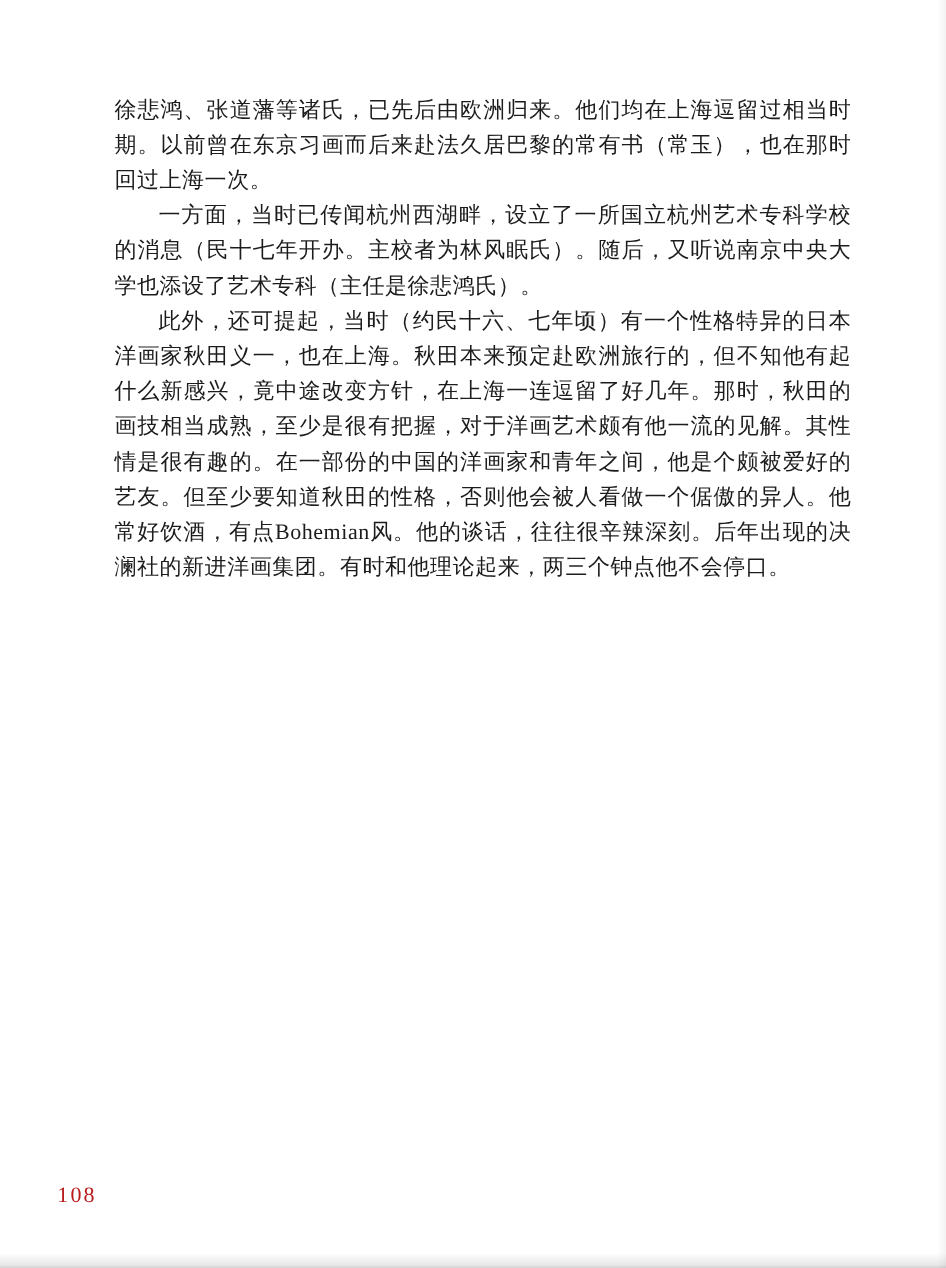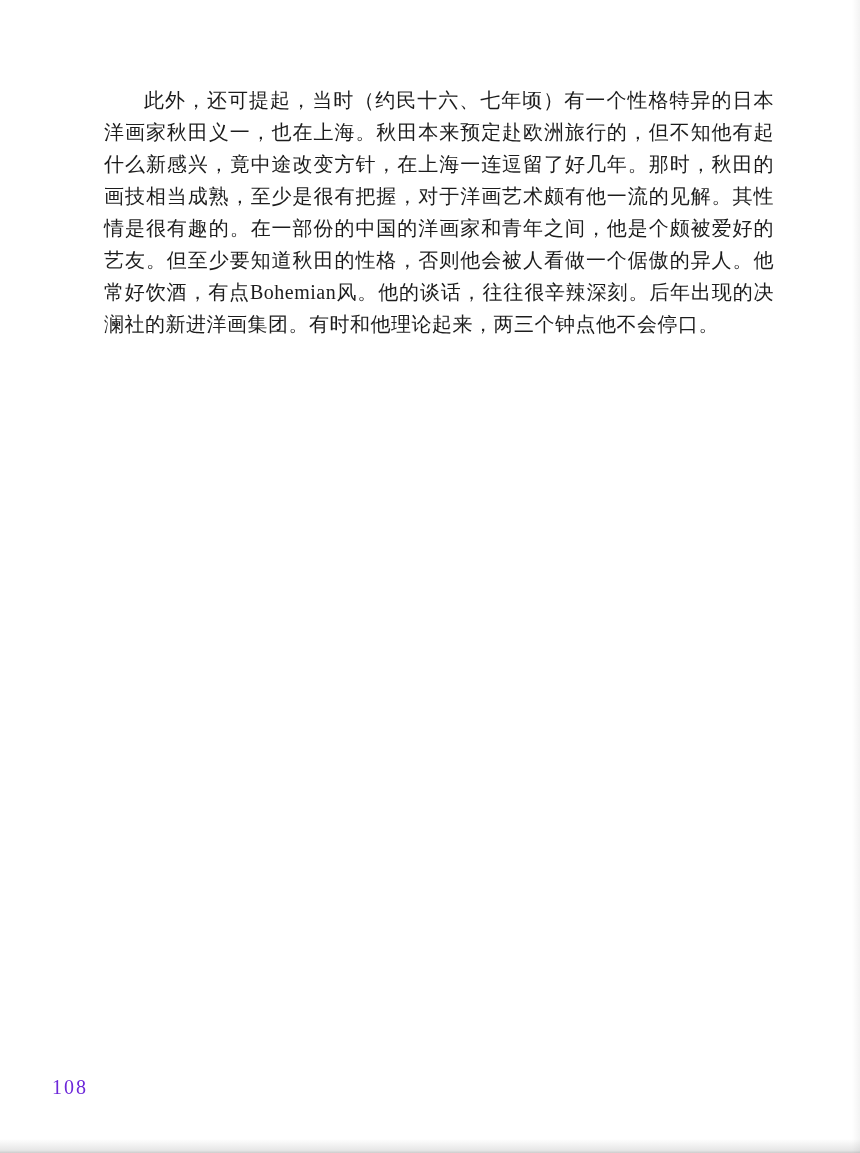--- a/index.html
+++ b/index.html
@@ -52,29 +52,31 @@
   }
   .para.flush {
     text-indent: 0;
   }
   .page-number {
     position: absolute;
     left: 52px;
     top: 1076px;
     font-size: 20px;
     letter-spacing: 2px;
-    color: #6d28d9;
+    color: #b91c1c;
   }
 </style>
 </head>
 <body>
 
 <div class="scan-page">
 
   <article class="text-block">
+    <p class="para flush">徐悲鸿、张道藩等诸氏，已先后由欧洲归来。他们均在上海逗留过相当时期。以前曾在东京习画而后来赴法久居巴黎的常有书（常玉），也在那时回过上海一次。</p>
+    <p class="para">一方面，当时已传闻杭州西湖畔，设立了一所国立杭州艺术专科学校的消息（民十七年开办。主校者为林风眠氏）。随后，又听说南京中央大学也添设了艺术专科（主任是徐悲鸿氏）。</p>
     <p class="para">此外，还可提起，当时（约民十六、七年顷）有一个性格特异的日本洋画家秋田义一，也在上海。秋田本来预定赴欧洲旅行的，但不知他有起什么新感兴，竟中途改变方针，在上海一连逗留了好几年。那时，秋田的画技相当成熟，至少是很有把握，对于洋画艺术颇有他一流的见解。其性情是很有趣的。在一部份的中国的洋画家和青年之间，他是个颇被爱好的艺友。但至少要知道秋田的性格，否则他会被人看做一个倨傲的异人。他常好饮酒，有点Bohemian风。他的谈话，往往很辛辣深刻。后年出现的决澜社的新进洋画集团。有时和他理论起来，两三个钟点他不会停口。</p>
   </article>
 
   <div class="page-number">108</div>
 
   <div class="scan-edge-right"></div>
   <div class="scan-edge-bottom"></div>
 
 </div>
 

